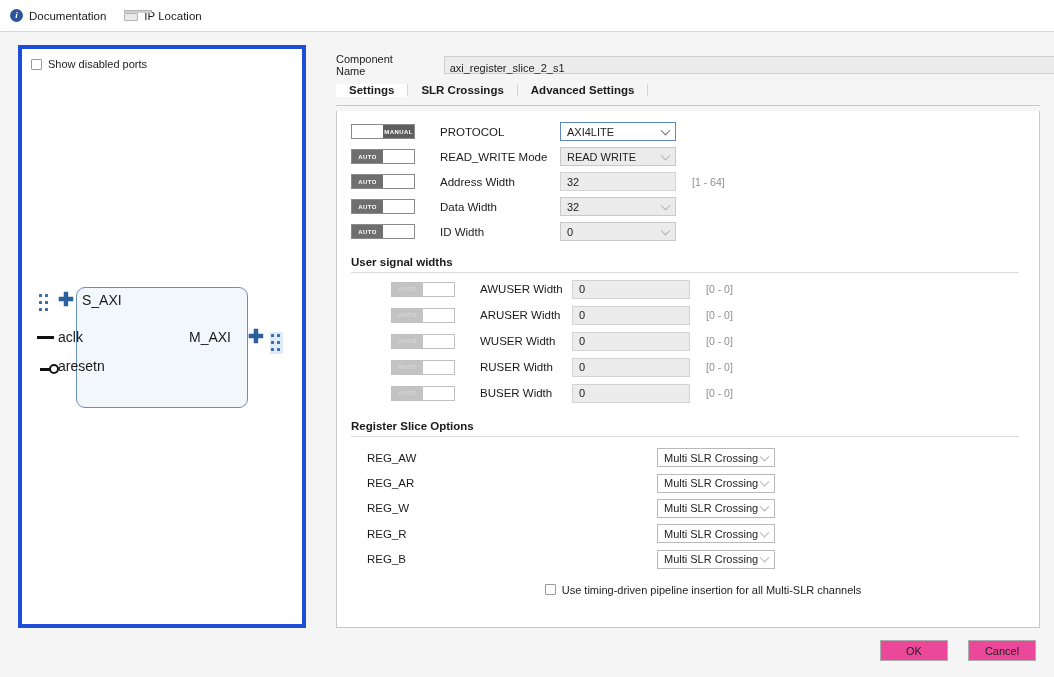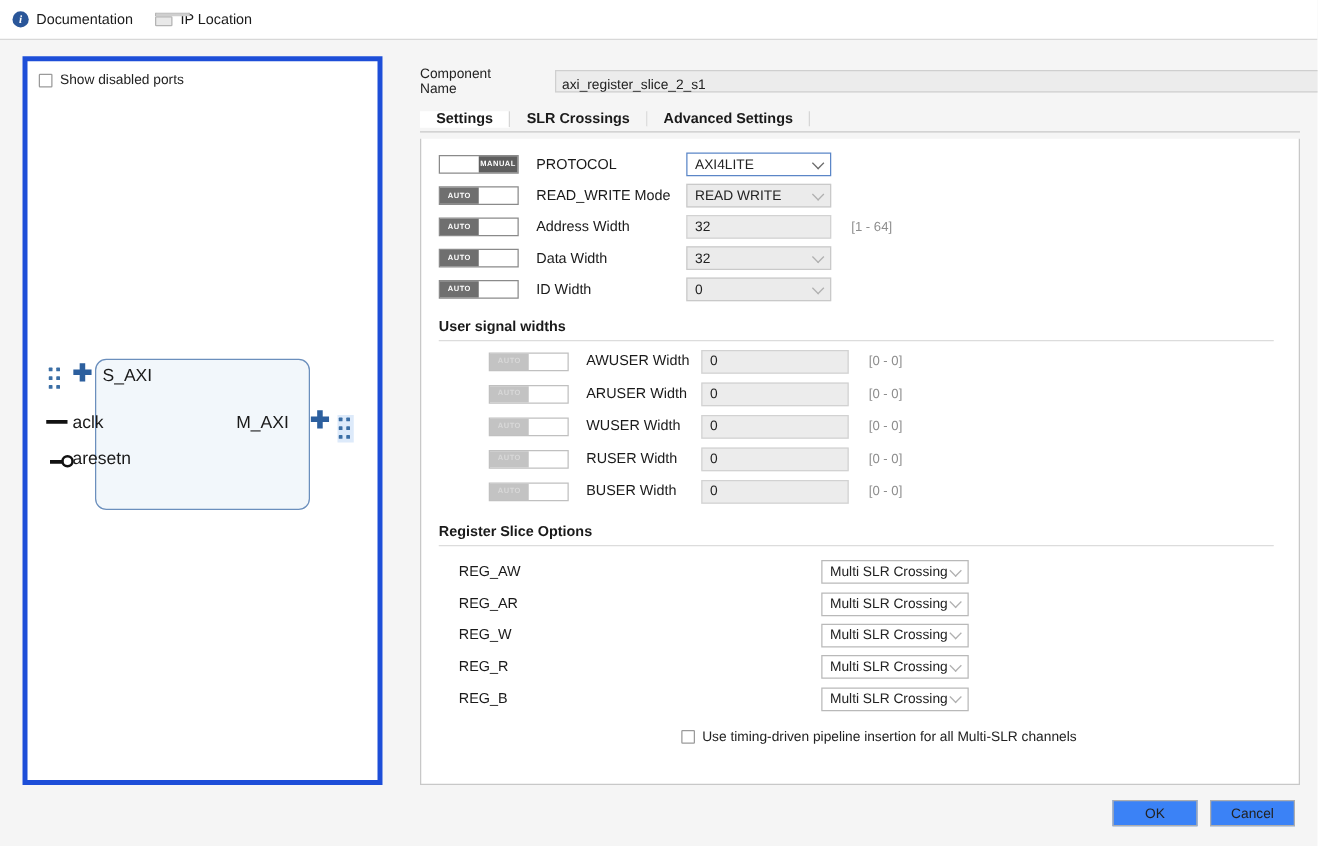--- a/index.html
+++ b/index.html
@@ -119,21 +119,21 @@
     width: 718px; height: 18px;
     background: #ececec; border: 1px solid #cfcfcf;
     font-size: 11px; color: #222;
     padding: 3px 5px; line-height: 16px;
     font-family: "Liberation Sans", sans-serif;
   }
 
   #tabs-strip {
     position: absolute; left: 336px; top: 84px; width: 704px; height: 22px;
     border-bottom: 1px solid #c8c8c8;
-    display: flex; align-items: center;
+    display: flex; align-items: flex-start;
   }
   .tab {
     padding: 0 13px; display: flex; align-items: center;
     font-size: 11.5px; font-weight: bold; color: #1a1a1a;
     border-right: 1px solid #d6d6d6;
     background: #f5f5f5;
     cursor: default;
   }
   .tab.active { background: #ffffff; border-bottom: 1px solid #ffffff; margin-bottom: -1px; }
   .tab-filler { flex: 1; background: #f5f5f5; }
@@ -163,21 +163,21 @@
     width: 50%; display: flex; align-items: center; justify-content: center;
     font-size: 6px; font-weight: bold; letter-spacing: 0.4px;
     color: #fff;
   }
   .toggle.auto .seg-left { background: #6f6f6f; }
   .toggle.manual .seg-right { background: #5e5e5e; }
   .toggle.disabled { border-color: #c0c0c0; }
   .toggle.disabled .seg-left { background: #c3c3c3; color: #d8d8d8; }
 
   .srow .fld-label {
-    width: 120px; margin-left: 14px; font-size: 11.5px; color: #1a1a1a;
+    width: 120px; margin-left: 25px; font-size: 11.5px; color: #1a1a1a;
     flex: 0 0 auto;
   }
 
   .ctl {
     width: 116px; height: 19px;
     font-size: 11px; color: #222;
     display: flex; align-items: center;
     padding: 0 6px;
     position: relative;
     flex: 0 0 auto;
@@ -227,25 +227,26 @@
   #timing-row .lbl { font-size: 11px; }
 
   
   #footer {
     position: absolute; left: 0; top: 640px; width: 1054px;
     display: flex; justify-content: flex-end; gap: 10px;
     padding-right: 18px;
   }
   .btn {
     width: 68px; height: 21px;
-    background: #3b82f6; border: 1px solid #adadad;
+    background: #ec4899; border: 1px solid #adadad;
     font-size: 11px; color: #222;
     display: flex; align-items: center; justify-content: center;
     font-family: "Liberation Sans", sans-serif;
     cursor: default;
+    margin-left: 10px;
   }
 </style>
 </head>
 <body>
 
 <div id="topbar">
   <div class="topitem">
     <span class="info-icon">i</span>
     <span class="lbl">Documentation</span>
   </div>

